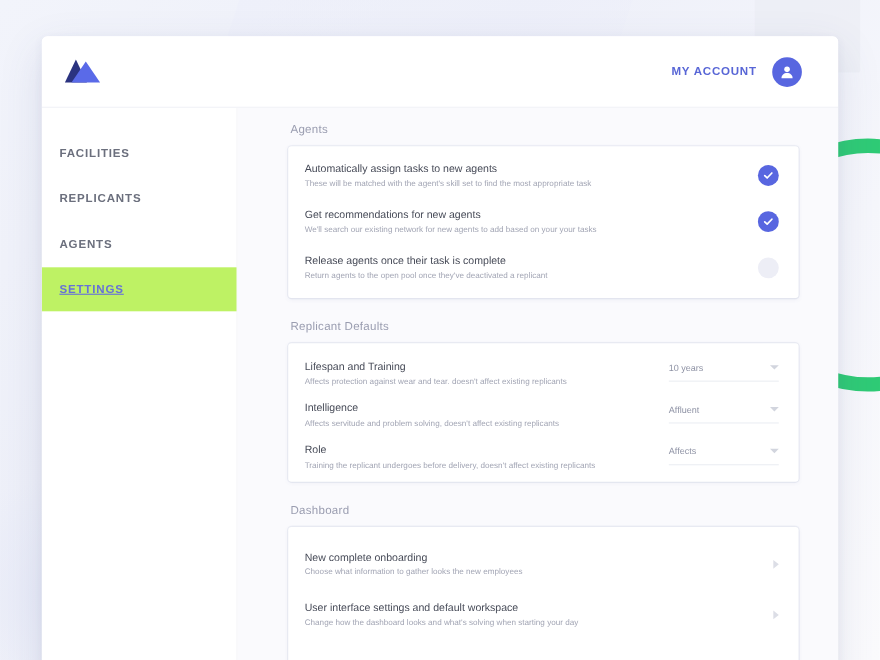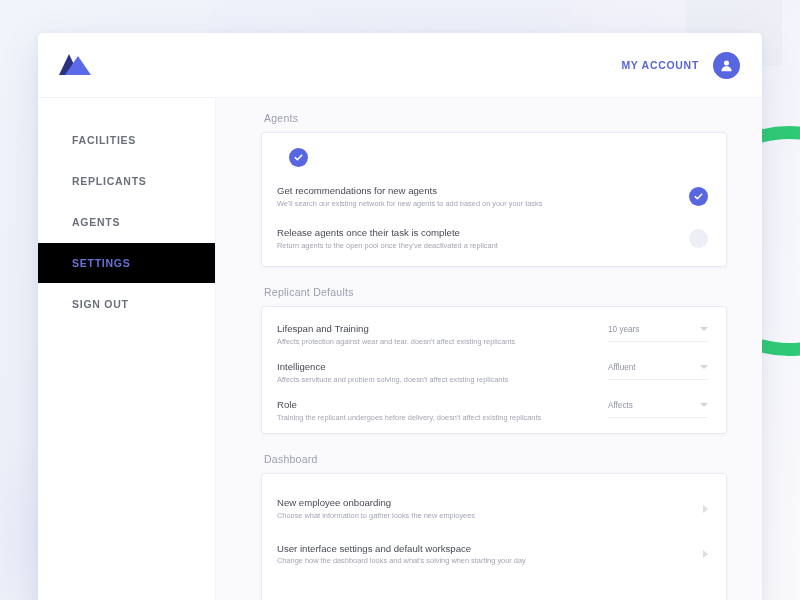--- a/index.html
+++ b/index.html
@@ -71,21 +71,21 @@
   }
 
   
   .app-header {
     height: 65px;
     min-height: 65px;
     background: #ffffff;
     display: flex;
     align-items: center;
     justify-content: space-between;
-    padding: 0 22px 0 20px;
+    padding: 0 33px 0 20px;
     border-bottom: 1px solid #f1f2f7;
     position: relative;
     z-index: 3;
   }
   .logo {
     width: 34px;
     height: 26px;
     position: relative;
   }
   .logo svg { display: block; }
@@ -124,31 +124,32 @@
     width: 178px;
     min-width: 178px;
     background: #ffffff;
     padding-top: 22px;
     border-right: 1px solid #f3f4f8;
   }
   .nav-item {
     height: 40px;
     display: flex;
     align-items: center;
-    padding-left: 34px;
+    padding-left: 16px;
     font-size: 10.5px;
     font-weight: bold;
     letter-spacing: .75px;
     color: #6b6f7d;
     cursor: pointer;
     margin-bottom: 1px;
   }
   .nav-item.active {
-    background: #000000;
+    background: #bef264;
     color: #6672d8;
+    text-decoration: underline;
   }
 
   
   .content {
     flex: 1;
     background: #fafafd;
     padding: 14px 36px 0 46px;
     overflow: hidden;
   }
 
@@ -274,30 +275,33 @@
     </div>
   </div>
 
   <div class="app-body">
 
     <div class="sidebar">
       <div class="nav-item">FACILITIES</div>
       <div class="nav-item">REPLICANTS</div>
       <div class="nav-item">AGENTS</div>
       <div class="nav-item active">SETTINGS</div>
-      <div class="nav-item">SIGN OUT</div>
     </div>
 
     <div class="content">
 
       <div class="section">
         <div class="section-title">Agents</div>
         <div class="card">
 
           <div class="row">
+            <div class="row-text">
+              <div class="row-title">Automatically assign tasks to new agents</div>
+              <div class="row-sub">These will be matched with the agent's skill set to find the most appropriate task</div>
+            </div>
             <span class="check on">
               <svg width="11" height="11" viewBox="0 0 12 12">
                 <path d="M2.4 6.2 L4.8 8.5 L9.5 3.6" stroke="#ffffff" stroke-width="1.7" fill="none" stroke-linecap="round" stroke-linejoin="round"></path>
               </svg>
             </span>
           </div>
 
           <div class="row">
             <div class="row-text">
               <div class="row-title">Get recommendations for new agents</div>
@@ -360,21 +364,21 @@
 
         </div>
       </div>
 
       <div class="section">
         <div class="section-title">Dashboard</div>
         <div class="card card-dashboard">
 
           <div class="row">
             <div class="row-text">
-              <div class="row-title">New employee onboarding</div>
+              <div class="row-title">New complete onboarding</div>
               <div class="row-sub">Choose what information to gather looks the new employees</div>
             </div>
             <span class="chevron-right"></span>
           </div>
 
           <div class="row">
             <div class="row-text">
               <div class="row-title">User interface settings and default workspace</div>
               <div class="row-sub">Change how the dashboard looks and what's solving when starting your day</div>
             </div>

